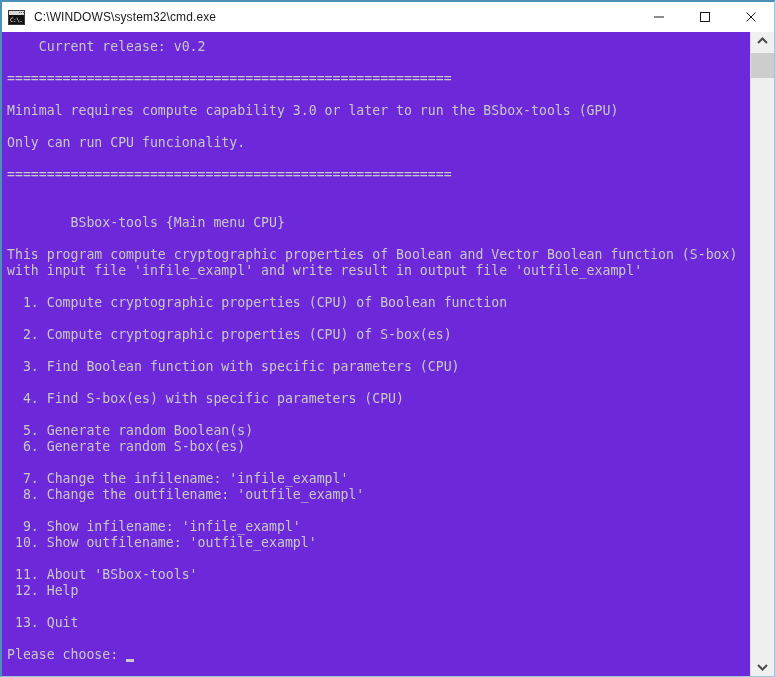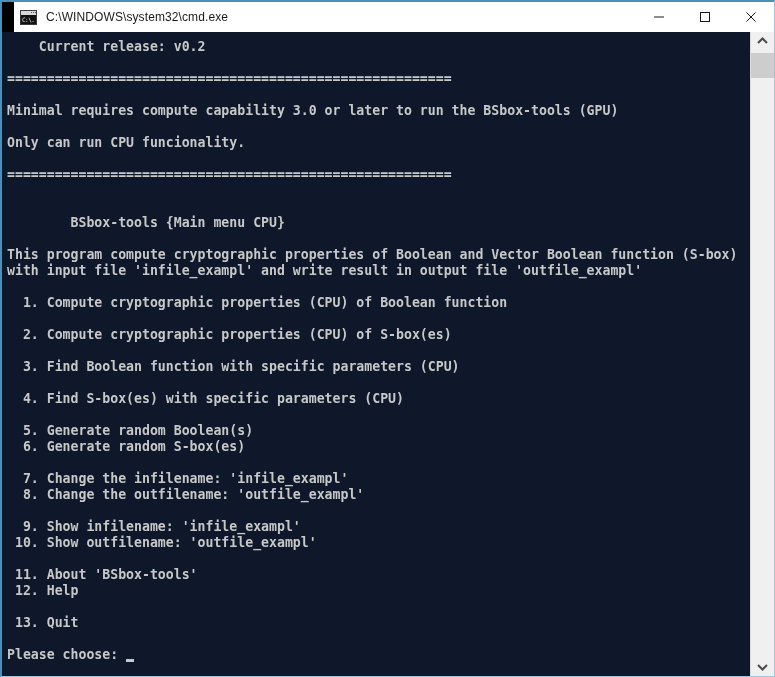--- a/index.html
+++ b/index.html
@@ -32,21 +32,20 @@
   #titlebar {
     position: absolute;
     left: 0;
     top: 0;
     right: 0;
     height: 30px;
     background: #ffffff;
     display: flex;
     align-items: center;
     user-select: none;
-    margin-left: 12px;
   }
   #title-icon {
     width: 17px;
     height: 15px;
     margin-left: 6px;
     margin-right: 9px;
     flex: 0 0 auto;
     position: relative;
     background: #ffffff;
     border: 1px solid #3a3a3a;
@@ -99,23 +98,22 @@
   }
   .wc-btn svg { display: block; }
 
   
   #console {
     position: absolute;
     left: 0;
     top: 30px;
     right: 24px;
     bottom: 0;
-    background: #0f172a;
-    overflow: hidden;
-    font-weight: bold;
+    background: #6d28d9;
+    overflow: hidden;
   }
   #console-text {
     margin: 0;
     padding: 7px 0 0 5px;
     font-family: "DejaVu Sans Mono", monospace;
     font-size: 13.2px;
     line-height: 16px;
     color: #c8c8c8;
     white-space: pre;
     letter-spacing: 0px;

